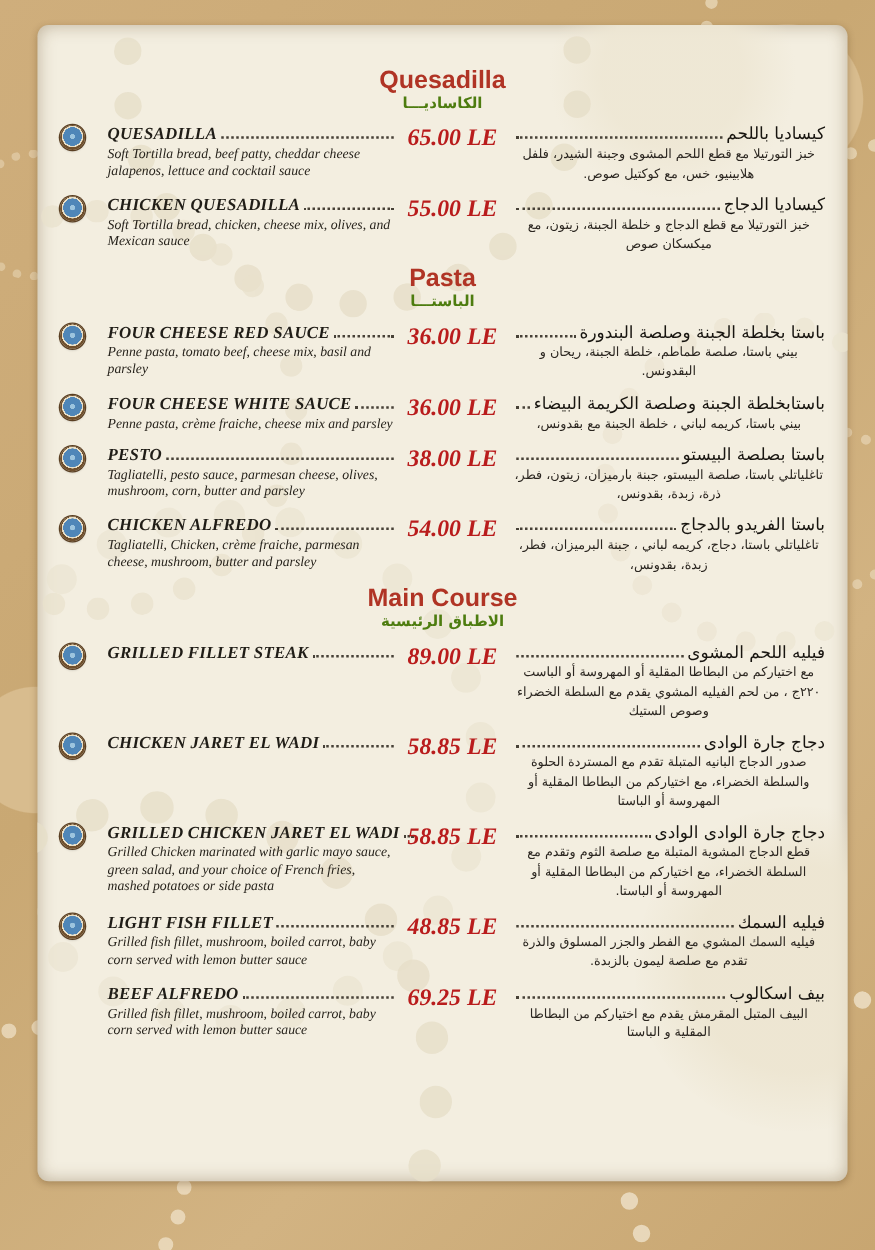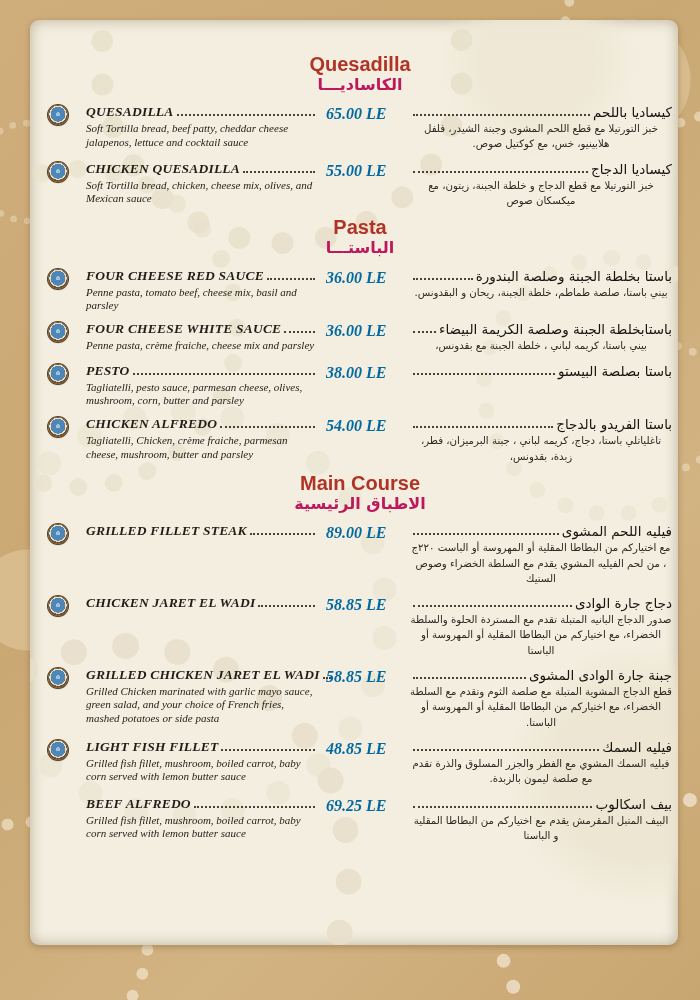--- a/index.html
+++ b/index.html
@@ -26,31 +26,31 @@
   }
   .page-decor{position:absolute;border-radius:50%;pointer-events:none;}
   .pd1{width:340px;height:340px;left:60px;top:-150px;border:22px dotted #e7dfc9;opacity:.8;}
   .pd2{width:300px;height:300px;left:-120px;top:140px;border:18px dotted #e9e1cc;opacity:.7;}
   .pd3{width:380px;height:380px;left:-60px;top:380px;border:24px dotted #eae3cf;opacity:.6;}
   .pd4{width:420px;height:420px;left:-140px;bottom:-160px;border:26px dotted #e7dfc9;opacity:.8;}
   .pd5{width:240px;height:240px;right:-70px;top:230px;border:16px dotted #ece5d2;opacity:.7;}
   .pd6{width:200px;height:200px;right:40px;top:-60px;background:radial-gradient(circle,#eee7d4 0 40%,transparent 70%);opacity:.9;}
   .pd7{width:260px;height:260px;right:-90px;bottom:40px;background:radial-gradient(circle,#ece4cf 0 45%,transparent 72%);opacity:.8;}
 
-  .menu{position:relative;padding:34px 6px 0 18px;}
+  .menu{position:relative;padding:34px 18px 0 18px;}
 
   .section{margin-bottom:6px;}
   .section-header{text-align:center;margin-bottom:10px;}
   .title-en{
     font-family:"Liberation Sans", sans-serif;font-weight:bold;font-size:20px;
     color:var(--accent-red,#b03425);line-height:1.05;
   }
   .title-ar{
     font-family:"DejaVu Sans", sans-serif;direction:rtl;
-    font-weight:bold;font-size:16px;color:#be185d;line-height:1.2;
+    font-weight:bold;font-size:12px;color:#4d7c0f;line-height:1.2;
   }
   .item{
     display:grid;grid-template-columns:30px 232px 76px 1fr;
     column-gap:8px;margin-bottom:9px;align-items:start;
   }
   .bullet{width:20px;height:20px;border-radius:50%;margin-top:1px;
     background:radial-gradient(circle at 50% 46%,
       #9cc4de 0 14%, #4f86b8 15% 50%, #e8dfc8 51% 58%, #6f4f2c 59% 100%);
     box-shadow:0 0 0 1px #5a3f22, 0 1px 2px rgba(0,0,0,.25);
   }
@@ -59,21 +59,21 @@
   .en-name{
     font-family:"Liberation Serif","DejaVu Serif",serif;font-style:italic;font-weight:600;
     font-size:13.5px;color:#201d17;white-space:nowrap;letter-spacing:.2px;
   }
   .en-desc{
     font-family:"Liberation Serif","DejaVu Serif",serif;font-style:italic;
     font-size:11px;line-height:1.22;color:#26221b;margin-top:2px;
   }
   .price{
     font-family:"Liberation Serif","DejaVu Serif",serif;font-style:italic;font-weight:600;
-    font-size:16px;color:#0369a1;white-space:nowrap;margin-top:1px;
+    font-size:19px;color:#b91c1c;white-space:nowrap;margin-top:1px;
   }
   .ar-block{direction:rtl;font-family:"DejaVu Sans", sans-serif;}
   .ar-name{font-weight:normal;font-size:13.5px;color:#17140f;white-space:nowrap;}
   .ar-desc{font-size:10.2px;line-height:1.5;color:#2b2620;margin-top:1px;text-align:center;}
 </style>
 </head>
 <body style="--accent-red: #b03425;">
 
 <div class="frame-decor fd1"></div>
 <div class="frame-decor fd2"></div>
@@ -189,20 +189,21 @@
         <span class="leader"></span>
       </div>
       <div class="en-desc">Tagliatelli, pesto sauce, parmesan cheese, olives, mushroom, corn, butter and parsley</div>
     </div>
     <div class="price">38.00 LE</div>
     <div class="ar-block" dir="rtl">
       <div class="name-row">
         <span class="ar-name">باستا بصلصة البيستو</span>
         <span class="leader"></span>
       </div>
+      <div class="ar-desc">تاغلياتلي باستا، صلصة البيستو، جبنة بارميزان، زيتون، فطر، ذرة، زبدة، بقدونس،</div>
     </div>
   </div>
 
   <div class="item">
     <div class="bullet"></div>
     <div class="en-block">
       <div class="name-row">
         <span class="en-name">CHICKEN ALFREDO</span>
         <span class="leader"></span>
       </div>
@@ -267,21 +268,21 @@
     <div class="en-block">
       <div class="name-row">
         <span class="en-name">GRILLED CHICKEN JARET EL WADI</span>
         <span class="leader"></span>
       </div>
       <div class="en-desc">Grilled Chicken marinated with garlic mayo sauce, green salad, and your choice of French fries, mashed potatoes or side pasta</div>
     </div>
     <div class="price">58.85 LE</div>
     <div class="ar-block" dir="rtl">
       <div class="name-row">
-        <span class="ar-name">جبنة جارة الوادى المشوى</span>
+        <span class="ar-name">دجاج جارة الوادى الوادى</span>
         <span class="leader"></span>
       </div>
       <div class="ar-desc">قطع الدجاج المشوية المتبلة مع صلصة الثوم وتقدم مع السلطة الخضراء، مع اختياركم من البطاطا المقلية أو المهروسة أو الباستا.</div>
     </div>
   </div>
 
   <div class="item">
     <div class="bullet"></div>
     <div class="en-block">
       <div class="name-row">

